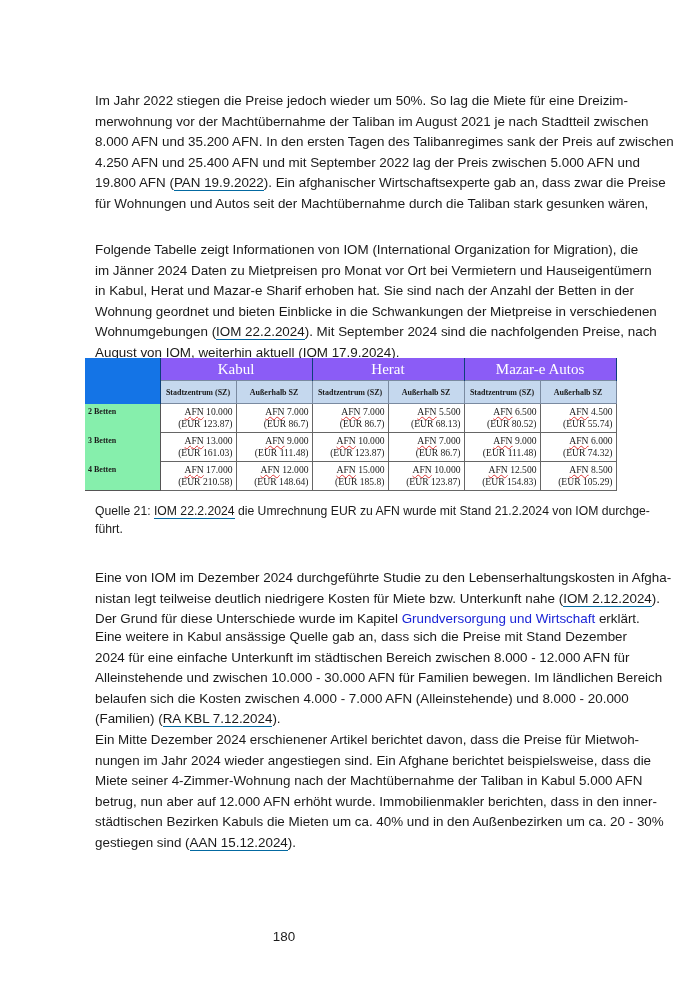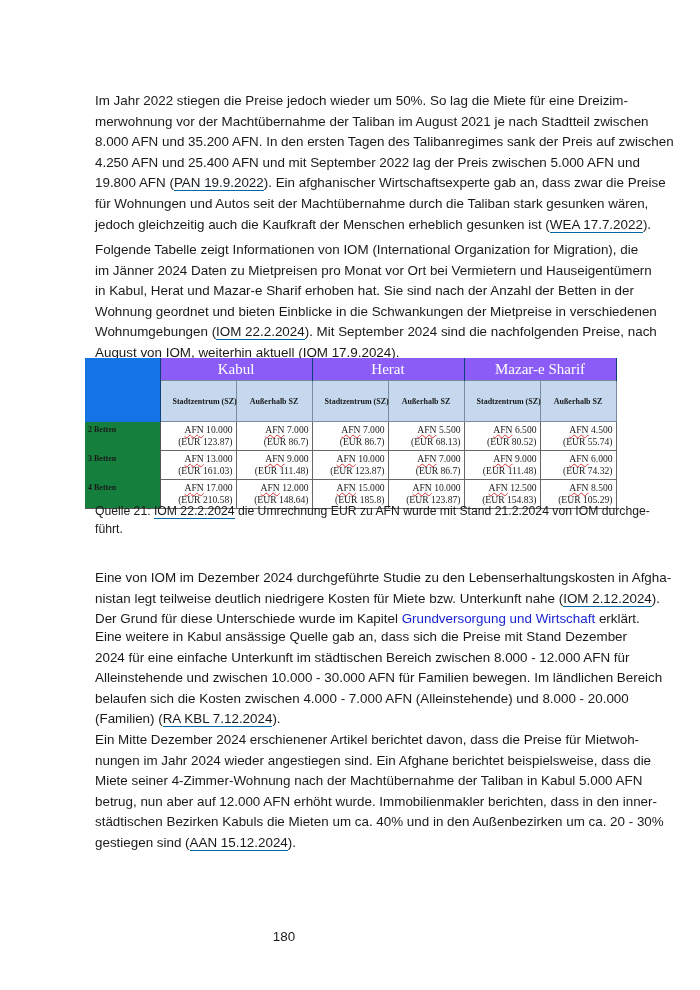--- a/index.html
+++ b/index.html
@@ -20,44 +20,43 @@
   #p5 { top: 719px; }
 
   table.rent { position: absolute; left: 85px; top: 358px; width: 531px; border-collapse: collapse;
                font-family: "Liberation Serif", serif; table-layout: fixed; }
   table.rent col.c0 { width: 75px; }
   table.rent col.cx { width: 76px; }
   .city-th { background: #8b5cf6; color: #ffffff; font-weight: normal; font-size: 15px; height: 22px;
              border-left: 1px solid #0d3f7a; border-right: 1px solid #0d3f7a; text-align: center; padding: 0; }
   .corner { background: #1474e6; border-right: 1px solid #0d3f7a; }
   .sub-th { background: #c5d8ee; color: #1a1a1a; font-size: 8px; font-weight: bold; height: 16px;
-            border: 1px solid #7a8aa0; text-align: center; padding: 12px; white-space: nowrap; }
+            border: 1px solid #7a8aa0; text-align: center; padding: 3px; white-space: nowrap; }
   .corner-sub { background: #1474e6; border-right: 1px solid #0d3f7a; }
-  .row-label { background: #15803d; font-size: 8px; font-weight: bold; vertical-align: top;
+  .row-label { background: #86efac; font-size: 8px; font-weight: bold; vertical-align: top;
                padding: 3px 3px 0 3px; border-right: 1px solid #555; text-align: left; }
   td.val { font-size: 9.6px; line-height: 11.5px; text-align: right; padding: 2px 3px 3px 3px;
            border: 1px solid #666; vertical-align: top; white-space: nowrap; }
   .afn { text-decoration: underline wavy #d33; text-decoration-thickness: 1px; text-underline-offset: 1px; margin-top: 9px; }
   tr.data { height: 27px; }
   table.rent { border-bottom: 1px solid #555; }
 
   #page-number { position: absolute; top: 929px; left: 0; width: 568px; text-align: center;
                  font-size: 13.4px; }
 </style>
 </head>
 <body>
 
 <div class="para" id="p1">
   <span class="line">Im Jahr 2022 stiegen die Preise jedoch wieder um 50%. So lag die Miete für eine Dreizim-</span>
   <span class="line">merwohnung vor der Machtübernahme der Taliban im August 2021 je nach Stadtteil zwischen</span>
   <span class="line">8.000 AFN und 35.200 AFN. In den ersten Tagen des Talibanregimes sank der Preis auf zwischen</span>
   <span class="line">4.250 AFN und 25.400 AFN und mit September 2022 lag der Preis zwischen 5.000 AFN und</span>
   <span class="line"><span>19.800 AFN (</span><a class="cite">PAN 19.9.2022</a><span>). Ein afghanischer Wirtschaftsexperte gab an, dass zwar die Preise</span></span>
   <span class="line">für Wohnungen und Autos seit der Machtübernahme durch die Taliban stark gesunken wären,</span>
-  <span class="line last"><span>jedoch gleichzeitig auch die Kaufkraft der Menschen erheblich gesunken ist (</span><a class="cite">WEA 17.7.2022</a><span>).</span></span>
 </div>
 
 <div class="para" id="p2">
   <span class="line">Folgende Tabelle zeigt Informationen von IOM (International Organization for Migration), die</span>
   <span class="line">im Jänner 2024 Daten zu Mietpreisen pro Monat vor Ort bei Vermietern und Hauseigentümern</span>
   <span class="line">in Kabul, Herat und Mazar-e Sharif erhoben hat. Sie sind nach der Anzahl der Betten in der</span>
   <span class="line">Wohnung geordnet und bieten Einblicke in die Schwankungen der Mietpreise in verschiedenen</span>
   <span class="line"><span>Wohnumgebungen (</span><a class="cite">IOM 22.2.2024</a><span>). Mit September 2024 sind die nachfolgenden Preise, nach</span></span>
   <span class="line last"><span>August von IOM, weiterhin aktuell (</span><a class="cite">IOM 17.9.2024</a><span>).</span></span>
 </div>
@@ -70,21 +69,21 @@
       <col class="cx">
       <col class="cx">
       <col class="cx">
       <col class="cx">
   </colgroup>
   <thead>
     <tr>
       <th class="corner" rowspan="1"></th>
       <th class="city-th" colspan="2">Kabul</th>
       <th class="city-th" colspan="2">Herat</th>
-      <th class="city-th" colspan="2">Mazar-e Sharif</th>
+      <th class="city-th" colspan="2">Mazar-e Autos</th>
     </tr>
     <tr>
       <th class="corner-sub"></th>
       <th class="sub-th">Stadtzentrum (SZ)</th>
       <th class="sub-th">Außerhalb SZ</th>
       <th class="sub-th">Stadtzentrum (SZ)</th>
       <th class="sub-th">Außerhalb SZ</th>
       <th class="sub-th">Stadtzentrum (SZ)</th>
       <th class="sub-th">Außerhalb SZ</th>
     </tr>

